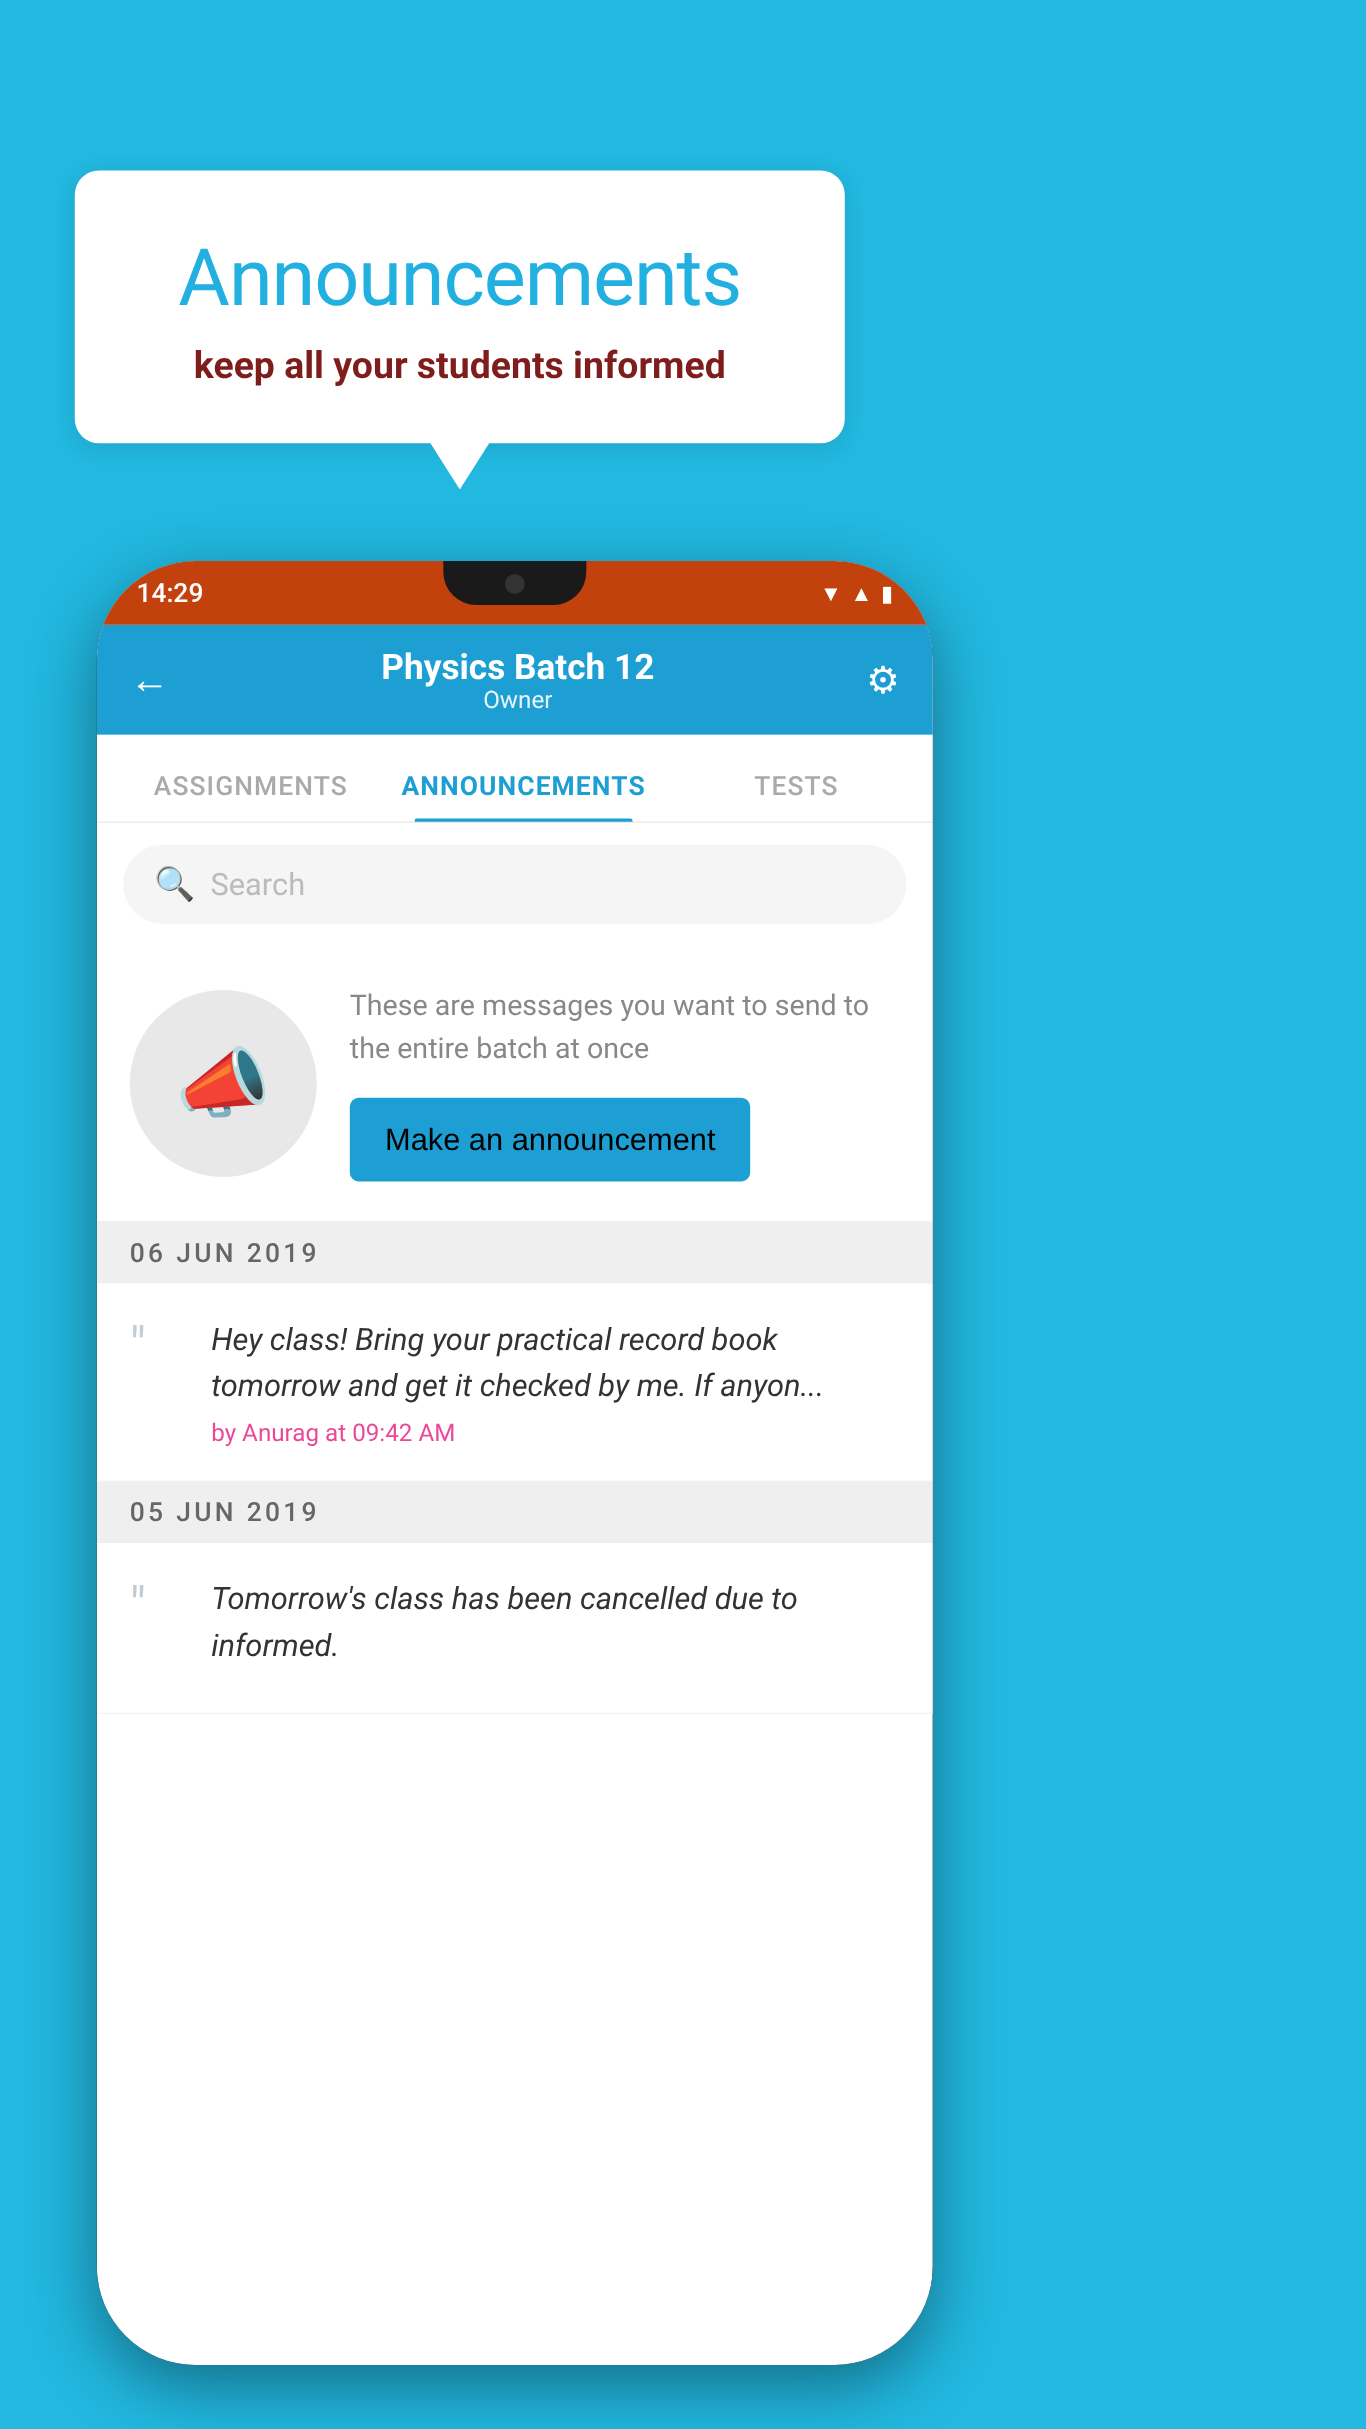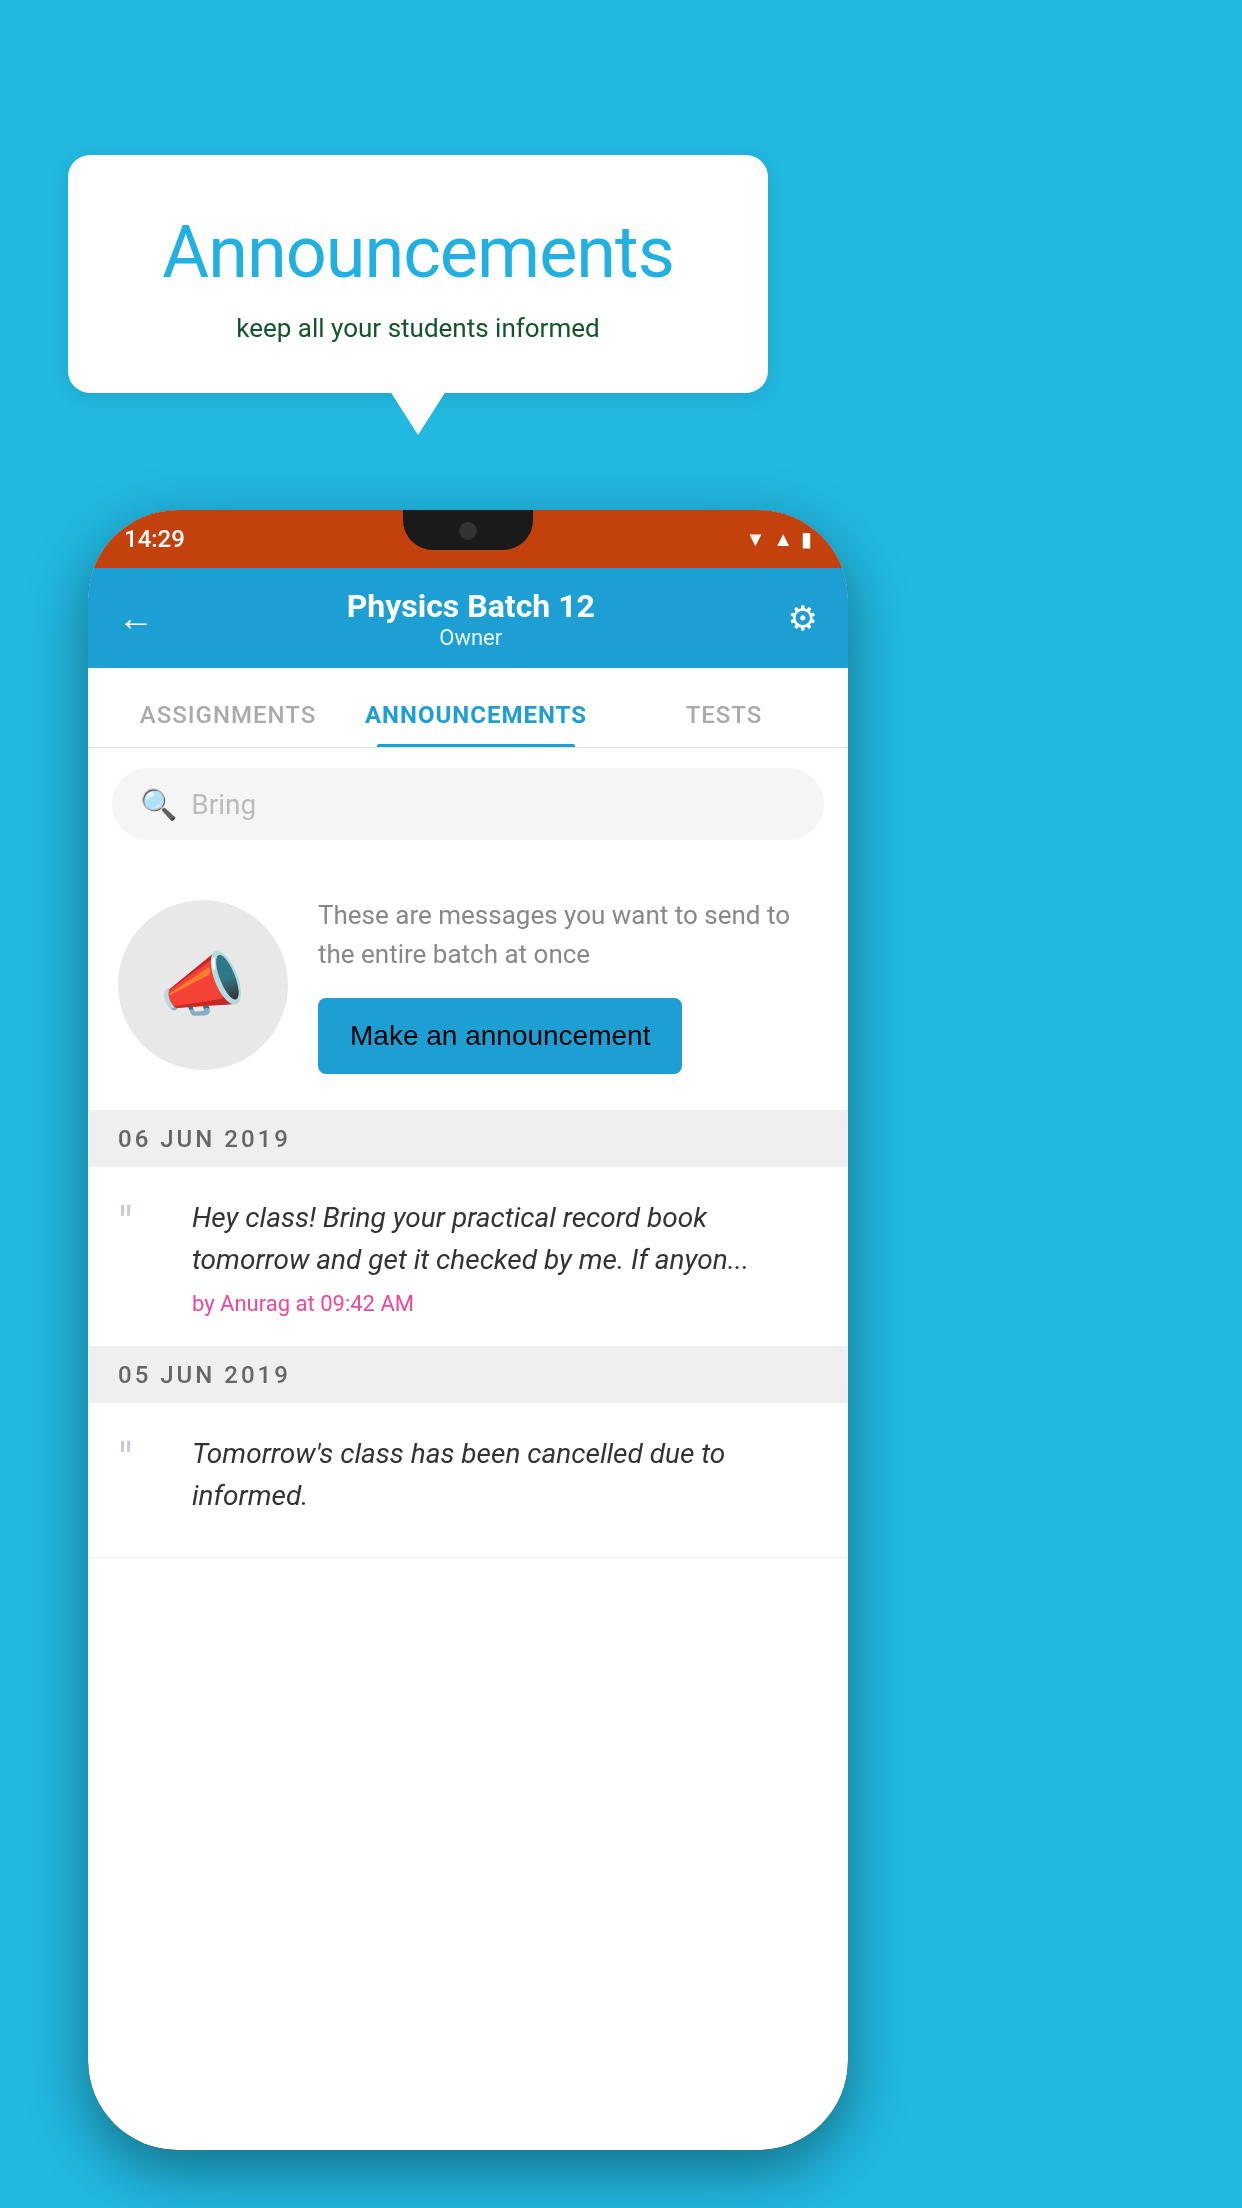--- a/index.html
+++ b/index.html
@@ -40,23 +40,23 @@
       border-top: 44px solid white;
     }
     .speech-bubble-title {
       font-size: 72px;
       color: #22b0e0;
       font-weight: 400;
       margin-bottom: 18px;
       letter-spacing: -1px;
     }
     .speech-bubble-subtitle {
-      font-size: 26px;
-      color: #14532d;
-      font-weight: 400;
+      font-size: 34px;
+      color: #7f1d1d;
+      font-weight: 700;
     }
 
     
     .phone-frame {
       position: absolute;
       top: 510px;
       left: 88px;
       width: 760px;
       height: 1640px;
       background: #1a1a1a;
@@ -348,21 +348,21 @@
         <span>ANNOUNCEMENTS</span>
       </div>
       <div class="tab-item">
         <span>TESTS</span>
       </div>
     </div>
 
     <div class="search-container">
       <div class="search-bar">
         <span class="search-icon-wrap">🔍</span>
-        <span class="search-input-text">Bring</span>
+        <span class="search-input-text">Search</span>
       </div>
     </div>
 
     <div class="announcement-empty">
       <div class="announcement-icon-circle">
         <span class="announcement-icon-inner">📣</span>
       </div>
       <div class="announcement-right">
         <div class="announcement-desc">These are messages you want to send to the entire batch at once</div>
         <button class="make-announcement-btn">Make an announcement</button>

